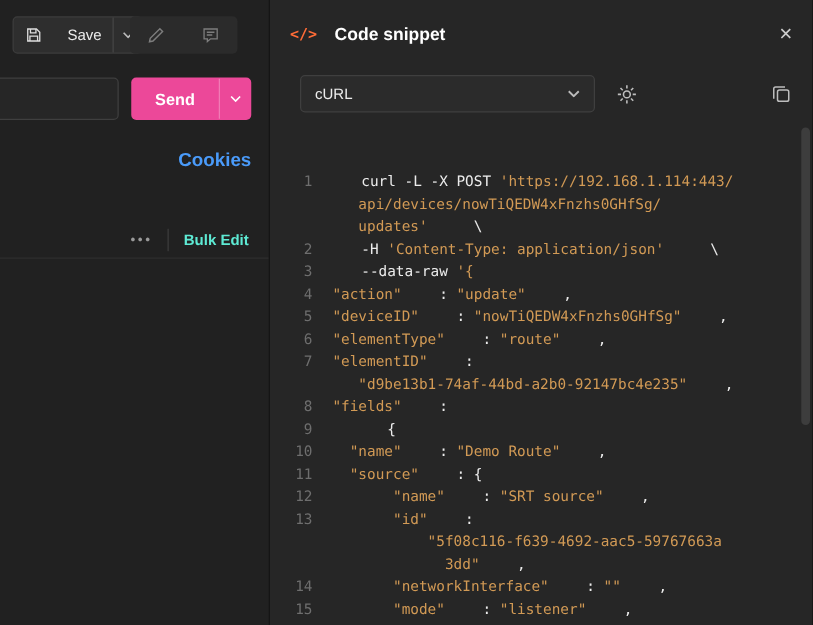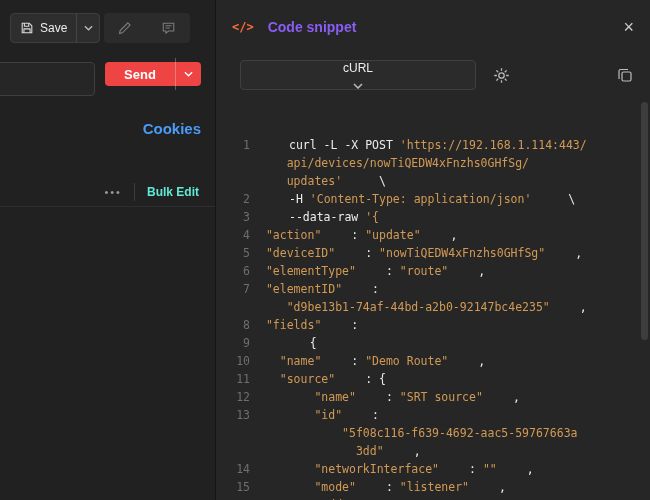--- a/index.html
+++ b/index.html
@@ -3,54 +3,54 @@
 <meta charset="utf-8">
 <style>
   html,body{margin:0;padding:0;background:#111;}
   .app{position:relative;width:650px;height:500px;overflow:hidden;background:#212121;
        font-family:"Liberation Sans",sans-serif;}
 
   
   .left{position:absolute;left:0;top:0;width:215px;height:500px;background:#212121;}
   .save-btn{position:absolute;left:10px;top:13px;height:30px;display:flex;align-items:center;
             background:#2e2e2e;border:1px solid #3d3d3d;border-radius:4px;box-sizing:border-box;cursor:pointer;}
-  .save-main{display:flex;align-items:center;gap:6px;padding:0 9px;color:#ececec;font-size:12px;}
+  .save-main{display:flex;align-items:center;gap:20px;padding:0 9px;color:#ececec;font-size:12px;}
   .vdiv{width:1px;height:28px;background:#454545;}
   .save-caret{width:22px;display:flex;align-items:center;justify-content:center;color:#bbb;}
   .tools{position:absolute;left:104px;top:13px;width:86px;height:30px;background:#2b2b2b;border-radius:4px;
          display:flex;align-items:center;justify-content:space-around;}
   .tools .icon{display:flex;align-items:center;cursor:pointer;}
   .url-input{position:absolute;left:-10px;top:62px;width:105px;height:34px;background:#262626;
              border:1px solid #3f3f3f;border-radius:4px;box-sizing:border-box;}
-  .send-btn{position:absolute;left:105px;top:62px;width:96px;height:24px;background:#ef4444;border-radius:4px;
+  .send-btn{position:absolute;left:105px;top:62px;width:96px;height:34px;background:#ec4899;border-radius:4px;
             display:flex;align-items:center;cursor:pointer;}
   .send-label{flex:1;text-align:center;color:#fff;font-size:13px;font-weight:600;}
   .send-div{width:1px;height:32px;background:rgba(255,255,255,.28);}
   .send-caret{width:25px;display:flex;align-items:center;justify-content:center;color:#fff;}
   .cookies{position:absolute;top:120px;right:14px;color:#4a9bfa;font-size:15px;font-weight:600;
            text-decoration:none;cursor:pointer;}
   .bulk-row{position:absolute;top:177px;left:0;width:215px;height:30px;display:flex;align-items:center;
             justify-content:flex-end;gap:12px;padding-right:16px;box-sizing:border-box;
             border-bottom:1px solid #2e2e2e;}
   .dots{color:#9a9a9a;font-size:11px;letter-spacing:2px;cursor:pointer;}
   .vdiv2{width:1px;height:18px;background:#3d3d3d;}
   .bulk{color:#5eead4;font-size:12px;font-weight:600;cursor:pointer;}
 
   
   .right{position:absolute;left:215px;top:0;width:435px;height:500px;background:#262626;
          border-left:1px solid #151515;box-sizing:border-box;}
   .panel-header{position:absolute;top:0;left:0;right:0;height:54px;display:flex;align-items:center;
                 padding:0 16px;box-sizing:border-box;}
   .code-tag{color:#ff6c37;font-family:"DejaVu Sans Mono",monospace;font-weight:bold;font-size:12px;}
-  .panel-title{margin-left:14px;font-size:14px;font-weight:700;color:#8b5cf6;}
+  .panel-title{margin-left:14px;font-size:14px;font-weight:700;color:#ffffff;}
   .close{margin-left:auto;color:#cccccc;font-size:18px;line-height:1;cursor:pointer;}
   .lang-select{position:absolute;left:24px;top:60px;width:236px;height:30px;background:#2b2b2b;
                border:1px solid #3f3f3f;border-radius:4px;display:flex;align-items:center;
                justify-content:space-between;padding:0 11px;box-sizing:border-box;color:#ececec;
-               font-size:12px;cursor:pointer;flex-direction:column;}
+               font-size:12px;cursor:pointer;}
   .gear-btn{position:absolute;left:272px;top:60px;width:26px;height:30px;display:flex;align-items:center;
             justify-content:center;cursor:pointer;}
   .copy-btn{position:absolute;right:12px;top:60px;width:26px;height:30px;display:flex;align-items:center;
             justify-content:center;cursor:pointer;}
   .code{position:absolute;left:0;right:0;top:100px;bottom:0;overflow:hidden;
         font-family:"DejaVu Sans Mono",monospace;font-size:11.5px;line-height:18px;white-space:pre;}
   .code-row{display:flex;}
   .ln{width:34px;text-align:right;padding-right:9px;color:#6e6e6e;flex:none;}
   .str{color:#d29a55;}
   .pln{color:#ececec;margin-left:30px;}

